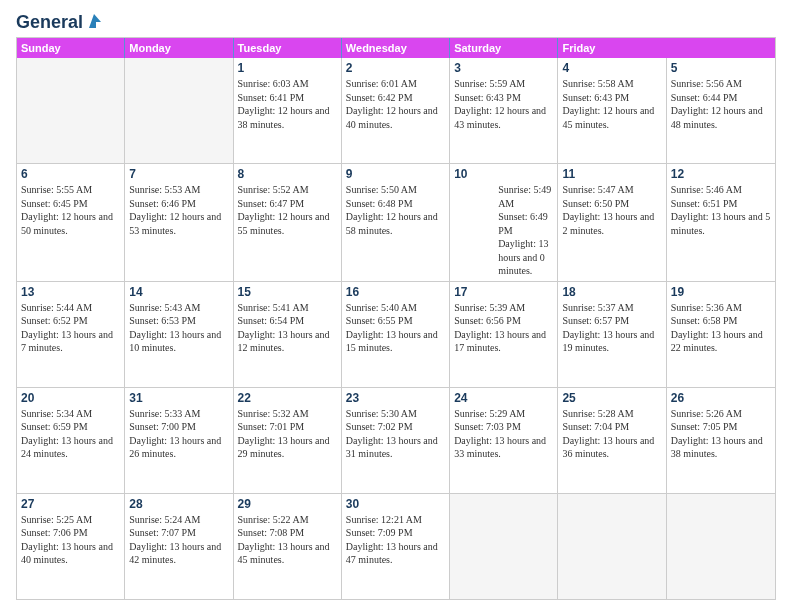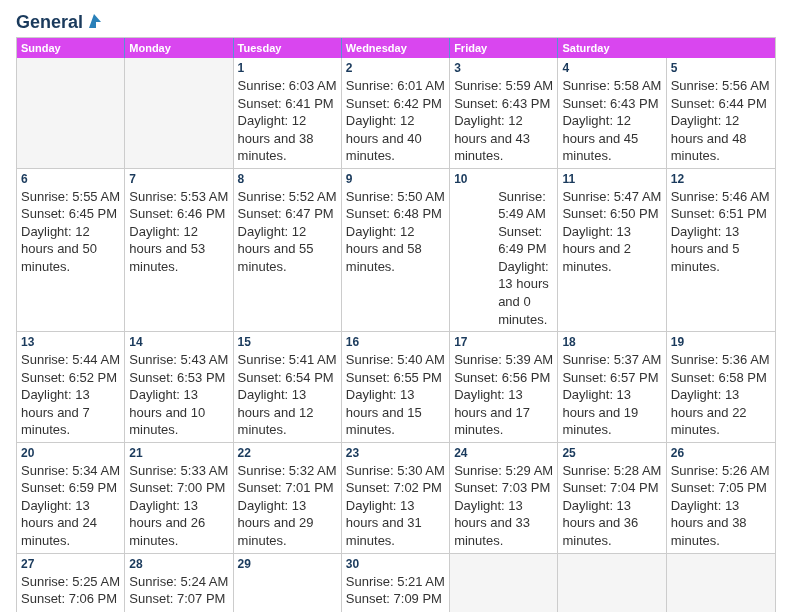--- a/index.html
+++ b/index.html
@@ -90,23 +90,24 @@
     .calendar-cell.empty {
       background: #f5f5f5;
     }
     .day-number {
       font-size: 12px;
       font-weight: bold;
       color: #1a3a5c;
       margin-bottom: 2px;
     }
     .cell-detail {
-      font-size: 13px;
+      font-size: 10px;
       color: #333;
       line-height: 1.35;
+      font-family: Liberation Serif, serif;
     }
   </style>
 </head>
 <body>
 
 <div class="page">
   <div class="header">
     <div class="logo">
       <div style="display:flex;align-items:center;">
         <span style="font-size:18px;font-weight:bold;color:#1a3a5c;">General</span>
@@ -121,22 +122,22 @@
       <div class="location"></div>
     </div>
   </div>
 
   <div class="calendar">
     <div class="calendar-header">
     <div class="calendar-header-cell">Sunday</div>
         <div class="calendar-header-cell">Monday</div>
         <div class="calendar-header-cell">Tuesday</div>
         <div class="calendar-header-cell">Wednesday</div>
+        <div class="calendar-header-cell">Saturday</div>
         <div class="calendar-header-cell">Friday</div>
-        <div class="calendar-header-cell">Saturday</div>
       </div>
     <div class="calendar-body">
     <div class="calendar-row">
           <div class="calendar-cell empty"></div>
           <div class="calendar-cell empty"></div>
           <div class="calendar-cell">
             <div class="day-number">1</div>
             <div class="cell-detail" style="white-space: pre-line;">Sunrise: 6:03 AM
 Sunset: 6:41 PM
 Daylight: 12 hours and 38 minutes.</div>
@@ -255,21 +256,21 @@
           </div>
         </div>
         <div class="calendar-row">
           <div class="calendar-cell">
             <div class="day-number">20</div>
             <div class="cell-detail" style="white-space: pre-line;">Sunrise: 5:34 AM
 Sunset: 6:59 PM
 Daylight: 13 hours and 24 minutes.</div>
           </div>
           <div class="calendar-cell">
-            <div class="day-number">21</div>
+            <div class="day-number">31</div>
             <div class="cell-detail" style="white-space: pre-line;">Sunrise: 5:33 AM
 Sunset: 7:00 PM
 Daylight: 13 hours and 26 minutes.</div>
           </div>
           <div class="calendar-cell">
             <div class="day-number">22</div>
             <div class="cell-detail" style="white-space: pre-line;">Sunrise: 5:32 AM
 Sunset: 7:01 PM
 Daylight: 13 hours and 29 minutes.</div>
           </div>
@@ -306,24 +307,27 @@
 Daylight: 13 hours and 40 minutes.</div>
           </div>
           <div class="calendar-cell">
             <div class="day-number">28</div>
             <div class="cell-detail" style="white-space: pre-line;">Sunrise: 5:24 AM
 Sunset: 7:07 PM
 Daylight: 13 hours and 42 minutes.</div>
           </div>
           <div class="calendar-cell">
             <div class="day-number">29</div>
+            <div class="cell-detail" style="white-space: pre-line;">Sunrise: 5:22 AM
+Sunset: 7:08 PM
+Daylight: 13 hours and 45 minutes.</div>
           </div>
           <div class="calendar-cell">
             <div class="day-number">30</div>
-            <div class="cell-detail" style="white-space: pre-line;">Sunrise: 5:21 AM
+            <div class="cell-detail" style="white-space: pre-line;">Sunrise: 12:21 AM
 Sunset: 7:09 PM
 Daylight: 13 hours and 47 minutes.</div>
           </div>
           <div class="calendar-cell empty"></div>
           <div class="calendar-cell empty"></div>
           <div class="calendar-cell empty"></div>
         </div>
       </div>
   </div>
 </div>

